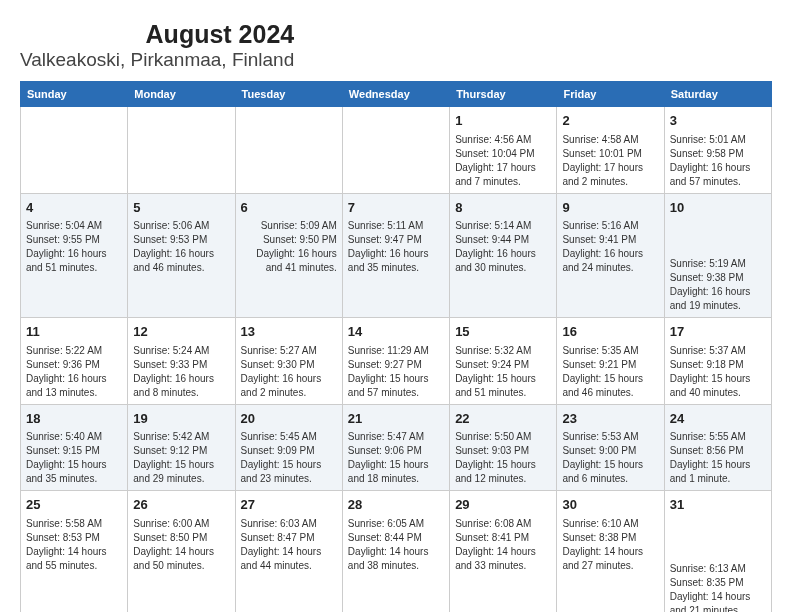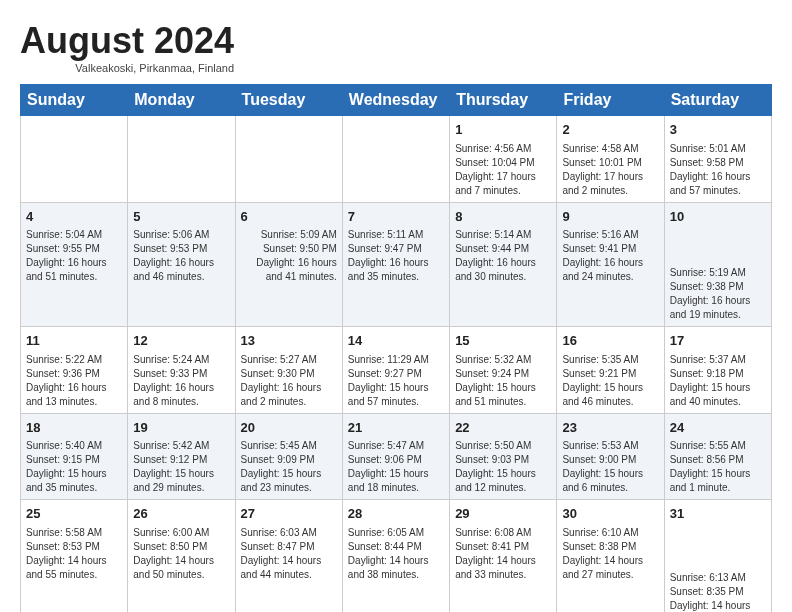--- a/index.html
+++ b/index.html
@@ -32,39 +32,39 @@
     .logo-icon {
       width: 24px;
       height: 28px;
       margin-right: 4px;
       position: relative;
     }
     .title-block {
       text-align: right;
     }
     .month-year {
-      font-size: 36px;
+      font-size: 25px;
       font-weight: bold;
       color: #222;
     }
     .location {
-      font-size: 11px;
+      font-size: 19px;
       color: #444;
     }
     table {
       width: 100%;
       border-collapse: collapse;
       font-size: 11px;
     }
     thead tr th {
       background: #2a6db5;
       color: #fff;
       text-align: left;
       padding: 6px 6px;
-      font-size: 16px;
+      font-size: 11px;
       font-weight: bold;
       border: 1px solid #2a6db5;
     }
     tbody tr td {
       border: 1px solid #ccc;
       vertical-align: top;
       padding: 4px 5px;
       height: 80px;
       width: 14.28%;
       color: #333;

